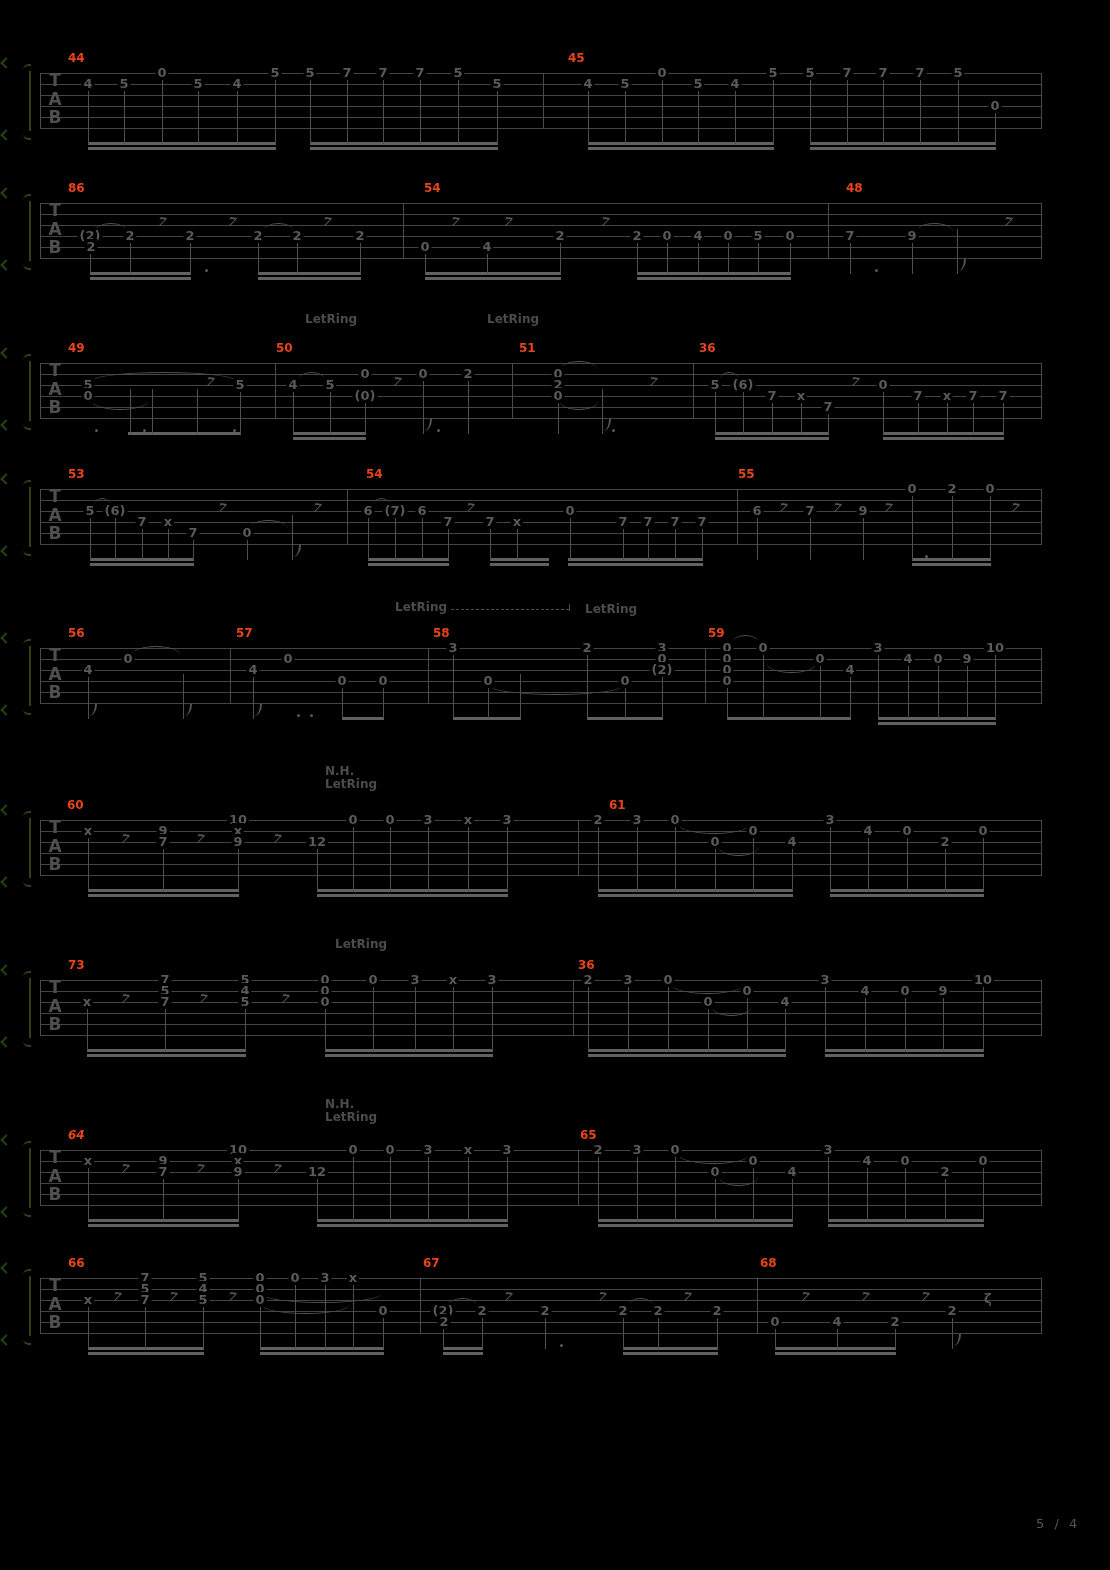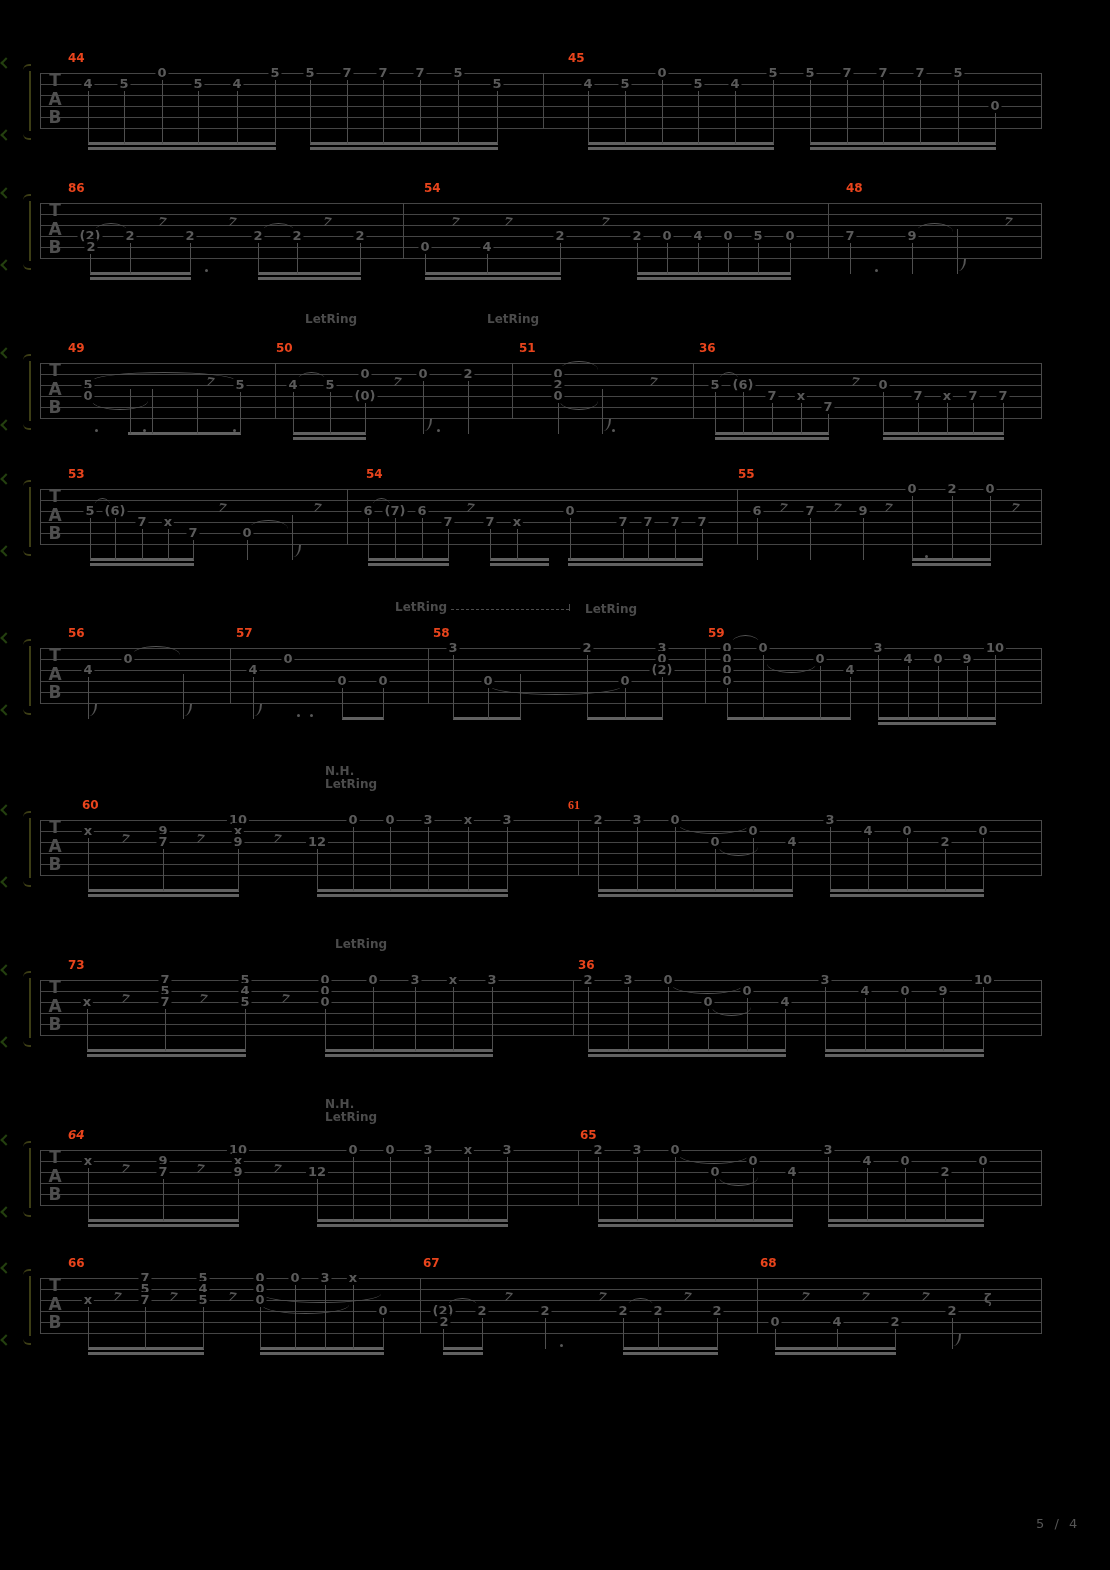--- a/index.html
+++ b/index.html
@@ -482,22 +482,22 @@
     <div class="brk" style="left: 29px; top: 818px; height: 60px;"></div>
     <div class="hook t" style="left: 23px; top: 811px;"></div>
     <div class="hook b" style="left: 23px; top: 878px;"></div>
     <div class="chev" style="left: 2px; top: 806px;"></div>
     <div class="chev" style="left: 2px; top: 878px;"></div>
     <div class="clef" style="left: 45px; top: 818px;">
       <div>T</div>
       <div>A</div>
       <div>B</div>
     </div>
-    <div class="meas" style="left: 82px; top: 799px;">60</div>
-    <div class="meas" style="left: 568px; top: 799px; font-family: Liberation Serif, serif;">61</div>
+    <div class="meas" style="left: 67px; top: 799px;">60</div>
+    <div class="meas" style="left: 609px; top: 799px;">61</div>
     <div class="ann" style="left: 325px; top: 765px;">N.H.</div>
     <div class="ann" style="left: 325px; top: 778px;">LetRing</div>
     <div class="beam" style="left: 88px; top: 889px; width: 151px;"></div>
     <div class="beam" style="left: 88px; top: 894px; width: 151px;"></div>
     <div class="beam" style="left: 317px; top: 889px; width: 191px;"></div>
     <div class="beam" style="left: 317px; top: 894px; width: 191px;"></div>
     <div class="beam" style="left: 598px; top: 889px; width: 195px;"></div>
     <div class="beam" style="left: 598px; top: 894px; width: 195px;"></div>
     <div class="beam" style="left: 830px; top: 889px; width: 154px;"></div>
     <div class="beam" style="left: 830px; top: 894px; width: 154px;"></div>

